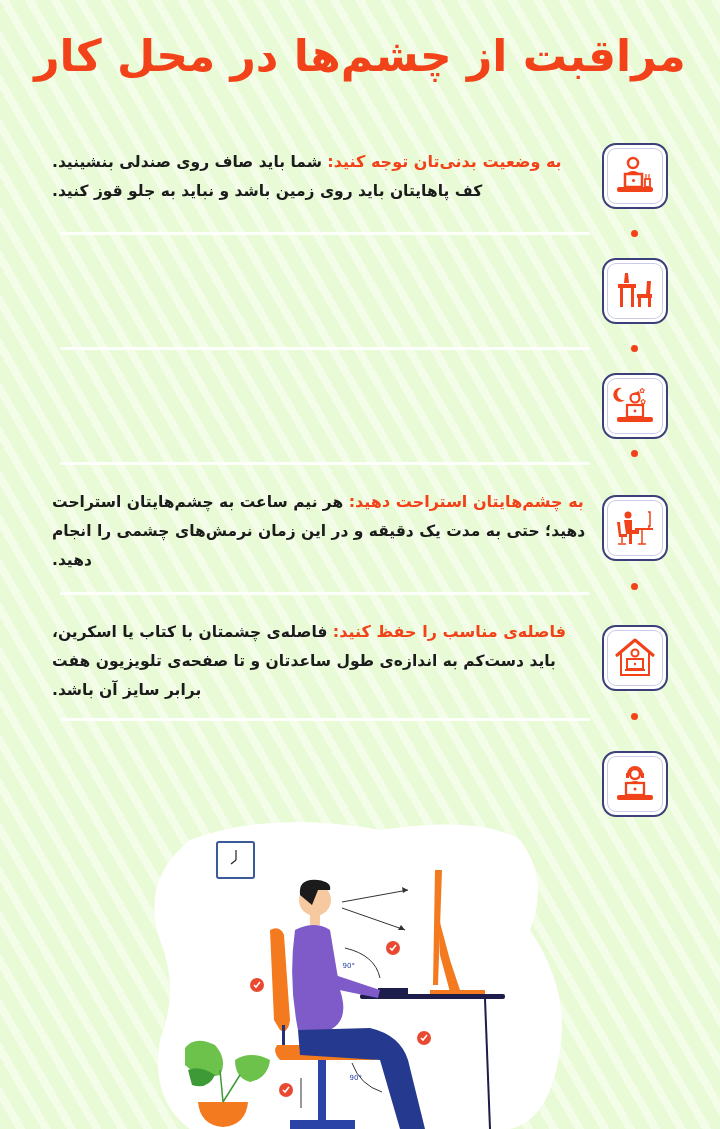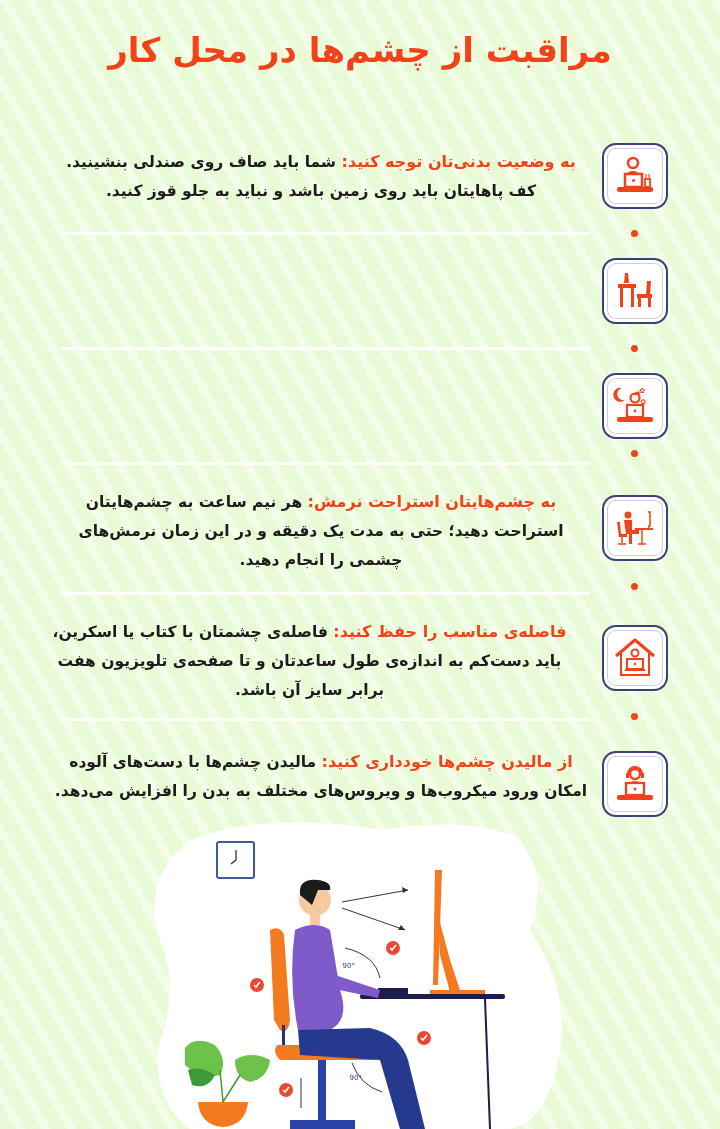--- a/index.html
+++ b/index.html
@@ -16,21 +16,21 @@
       );
       position: relative;
       direction: rtl;
     }
     .title {
       position: absolute;
       top: 30px; left: 0; right: 0;
       text-align: center;
       color: #f2421a;
       font-weight: 900;
-      font-size: 34px;
+      font-size: 44px;
       letter-spacing: -1px;
       font-family: "DejaVu Sans", sans-serif;
     }
     .item {
       position: absolute;
       right: 52px;
       width: 616px;
       display: flex;
       flex-direction: row;
       align-items: flex-start;
@@ -45,21 +45,21 @@
       display: flex; align-items: center; justify-content: center;
       margin-top: -4px;
     }
     .icon-box svg { width: 44px; height: 44px; }
     .item-text {
       flex: 1;
       margin-right: 12px;
       font-size: 15.5px;
       line-height: 29px;
       color: #1c1c1c;
-      text-align: center;
+      text-align: left;
       font-weight: bold;
       font-family: "DejaVu Sans", sans-serif;
     }
     .item-heading {
       color: #f2421a;
       font-weight: 900;
       font-size: 16px;
     }
     .separator {
       position: absolute;
@@ -151,21 +151,21 @@
       <line x1="9" y1="31" x2="9" y2="37" stroke="#f2421a" stroke-width="1.5"></line>
       <line x1="5" y1="38" x2="13" y2="38" stroke="#f2421a" stroke-width="1.5"></line>
       <rect x="22" y="22" width="18" height="2" fill="#f2421a"></rect>
       <line x1="29" y1="24" x2="29" y2="38" stroke="#f2421a" stroke-width="1.5"></line>
       <line x1="25" y1="38" x2="33" y2="38" stroke="#f2421a" stroke-width="1.5"></line>
       <path d="M35 6 L37 6 L37 20 L35 20" fill="none" stroke="#f2421a" stroke-width="1.5"></path>
       <line x1="36" y1="20" x2="36" y2="22" stroke="#f2421a" stroke-width="1.5"></line>
     </svg>
   </div>
   <div class="item-text">
-    <span class="item-heading">به چشم‌هایتان استراحت نرمش:</span><span> هر نیم ساعت به چشم‌هایتان استراحت دهید؛ حتی به مدت یک دقیقه و در این زمان نرمش‌های چشمی را انجام دهید.</span>
+    <span class="item-heading">به چشم‌هایتان استراحت دهید:</span><span> هر نیم ساعت به چشم‌هایتان استراحت دهید؛ حتی به مدت یک دقیقه و در این زمان نرمش‌های چشمی را انجام دهید.</span>
   </div>
 </div>
 <div class="separator" style="top:592px;"></div>
 <div class="dot" style="top:583px;"></div>
 
 <div class="item" style="top:617px;gap:23px;">
   <div class="icon-box" style="margin-top:8px;">
     <svg viewBox="0 0 44 44">
       <path d="M3 20 L22 4 L41 20" fill="none" stroke="#f2421a" stroke-width="3" stroke-linejoin="round"></path>
       <path d="M8 17 L8 39 L36 39 L36 17" fill="none" stroke="#f2421a" stroke-width="2"></path>
@@ -188,23 +188,20 @@
       <circle cx="22" cy="12" r="5" fill="none" stroke="#f2421a" stroke-width="2.5"></circle>
       <path d="M15 12 A7 7 0 0 1 29 12" fill="none" stroke="#f2421a" stroke-width="2"></path>
       <rect x="13" y="11" width="3" height="5" fill="#f2421a"></rect>
       <rect x="28" y="11" width="3" height="5" fill="#f2421a"></rect>
       <path d="M14 23 Q22 15 30 23" fill="#f2421a"></path>
       <rect x="13" y="21" width="18" height="12" fill="#fff" stroke="#f2421a" stroke-width="2.3"></rect>
       <circle cx="22" cy="27" r="1.5" fill="#f2421a"></circle>
       <rect x="4" y="33" width="36" height="5" rx="2" fill="#f2421a"></rect>
     </svg>
   </div>
-  <div class="item-text">
-    <span class="item-heading">از مالیدن چشم‌ها خودداری کنید:</span><span> مالیدن چشم‌ها با دست‌های آلوده امکان ورود میکروب‌ها و ویروس‌های مختلف به بدن را افزایش می‌دهد.</span>
-  </div>
 </div>
 
 <svg class="illustration" viewBox="0 0 450 309">
 
   <path d="M40 20 Q120 -10 230 10 Q330 -5 370 20 Q400 60 380 110 Q420 170 410 230 Q400 300 360 309 L40 309 Q0 280 10 220 Q30 170 10 120 Q -10 60 40 20 Z" fill="#ffffff"></path>
 
   <g>
     <rect x="67" y="22" width="37" height="36" rx="2" fill="#fff" stroke="#3a5a9a" stroke-width="2"></rect>
     <line x1="86" y1="40" x2="86" y2="30" stroke="#222" stroke-width="1.2"></line>
     <line x1="86" y1="40" x2="81" y2="44" stroke="#222" stroke-width="1.2"></line>

